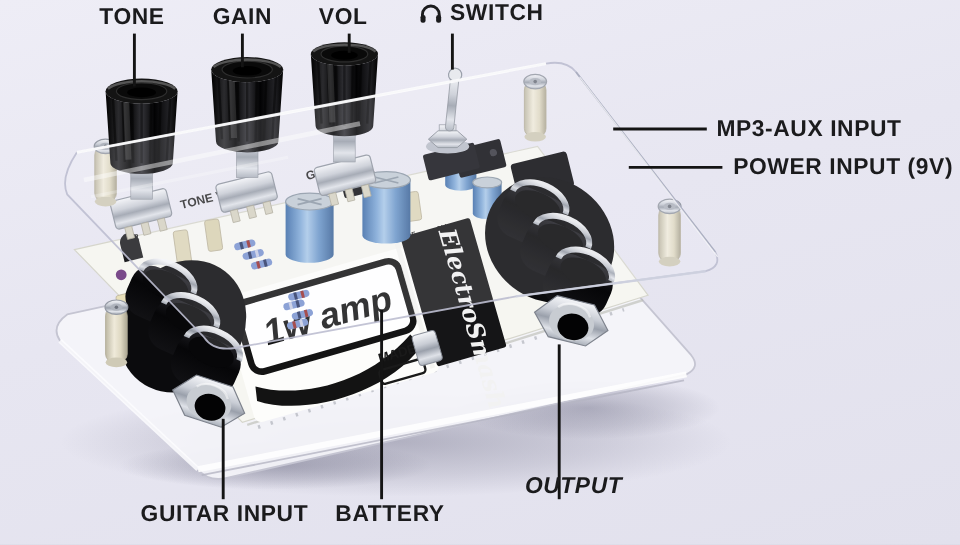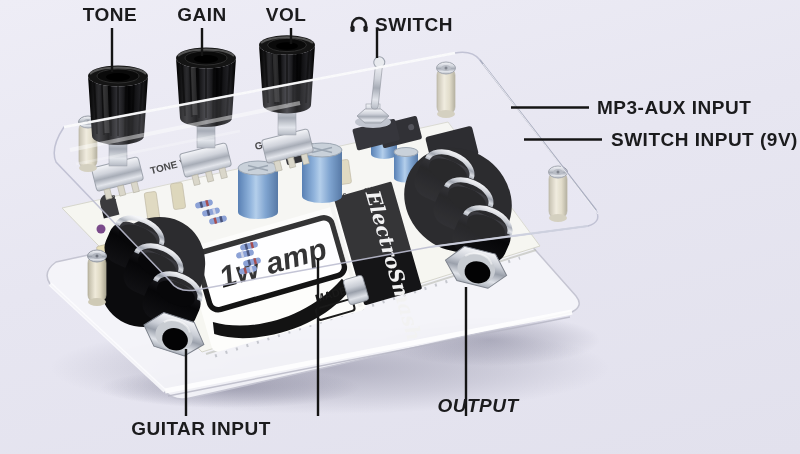--- a/index.html
+++ b/index.html
@@ -350,30 +350,31 @@
     <path d="M186,349 L186,416"></path>
     <path d="M318,258 L318,416"></path>
     <path d="M466,287 L466,416"></path>
   </g>
 </svg>
 
 <div class="callout center" style="left:110px;top:5px;">TONE</div>
 <div class="callout center" style="left:202px;top:5px;">GAIN</div>
 <div class="callout center" style="left:286px;top:5px;">VOL</div>
 
-<div class="callout center switch-callout" style="left:401px;top:15px;">
+<div class="callout center switch-callout" style="left:401px;top:2px;">
   <span class="hp-icon">
     <svg width="20" height="18" viewBox="0 0 20 18">
       <path d="M3,13 L3,10 A7,7 0 0 1 17,10 L17,13" stroke="#1b1b1d" stroke-width="2.4" fill="none" stroke-linecap="round"></path>
       <rect x="1.4" y="10.5" width="4.2" height="6.5" rx="1.8" fill="#1b1b1d"></rect>
       <rect x="14.4" y="10.5" width="4.2" height="6.5" rx="1.8" fill="#1b1b1d"></rect>
     </svg>
   </span>
   <span>SWITCH</span>
 </div>
 
 <div class="callout vmid" style="left:597px;top:108px;text-align:right;">MP3-AUX INPUT</div>
-<div class="callout vmid" style="left:611px;top:140px;">SWITCH INPUT (9V)</div>
-
-<div class="callout center" style="left:187px;top:419px;margin-left:14px;">GUITAR INPUT</div>
+<div class="callout vmid" style="left:611px;top:140px;">POWER INPUT (9V)</div>
+
+<div class="callout center" style="left:187px;top:419px;">GUITAR INPUT</div>
+<div class="callout center" style="left:325px;top:419px;">BATTERY</div>
 <div class="callout center" style="left:478px;top:396px;font-style:italic;">OUTPUT</div>
 
 </div>
 
 </body></html>

